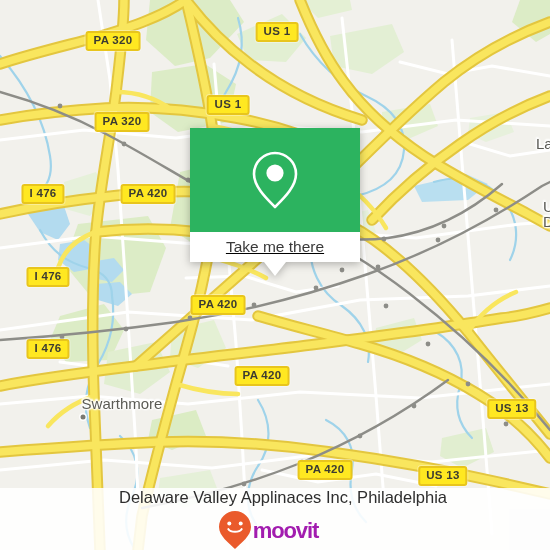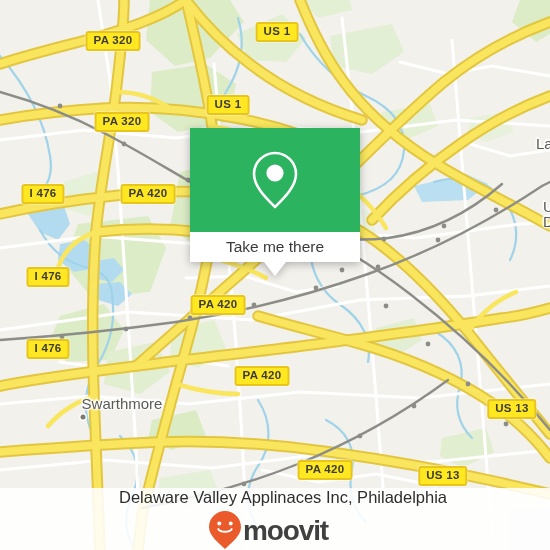--- a/index.html
+++ b/index.html
@@ -47,20 +47,21 @@
   .place-dot{
     position:absolute;width:5px;height:5px;border-radius:50%;
     background:#7a7a72;transform:translate(-50%,-50%);
     box-shadow:0 0 0 1.5px rgba(255,255,255,.85);
   }
 
   
   #card{
     position:absolute;left:190px;top:128px;width:170px;
     filter:drop-shadow(0 2px 4px rgba(0,0,0,.28));
+    text-decoration:underline;
   }
   #card-top{
     height:104px;background:#2cb35f;
     display:flex;align-items:center;justify-content:center;
   }
   #card-foot{
     height:30px;background:#fff;
     display:flex;align-items:center;justify-content:center;
     color:#3a3a3a;font-size:15.5px;
   }
@@ -88,21 +89,21 @@
     display:flex;align-items:center;flex-direction:column;
   }
   #footer-title{
     margin-left:16px;color:#2e2e2e;font-size:16.5px;
     white-space:nowrap;flex:1;
   }
   #brand{
     display:flex;align-items:center;margin-right:14px;
   }
   #brand-word{
-    color:#404040;font-size:28px;font-weight:bold;
+    color:#a21caf;font-size:22px;font-weight:bold;
     letter-spacing:-1.1px;line-height:31px;margin-left:1px;text-align:right;
   }
 </style>
 </head>
 <body>
 
 <div id="app">
 
   <div id="map">
     <svg viewBox="0 0 550 550" xmlns="http://www.w3.org/2000/svg">

